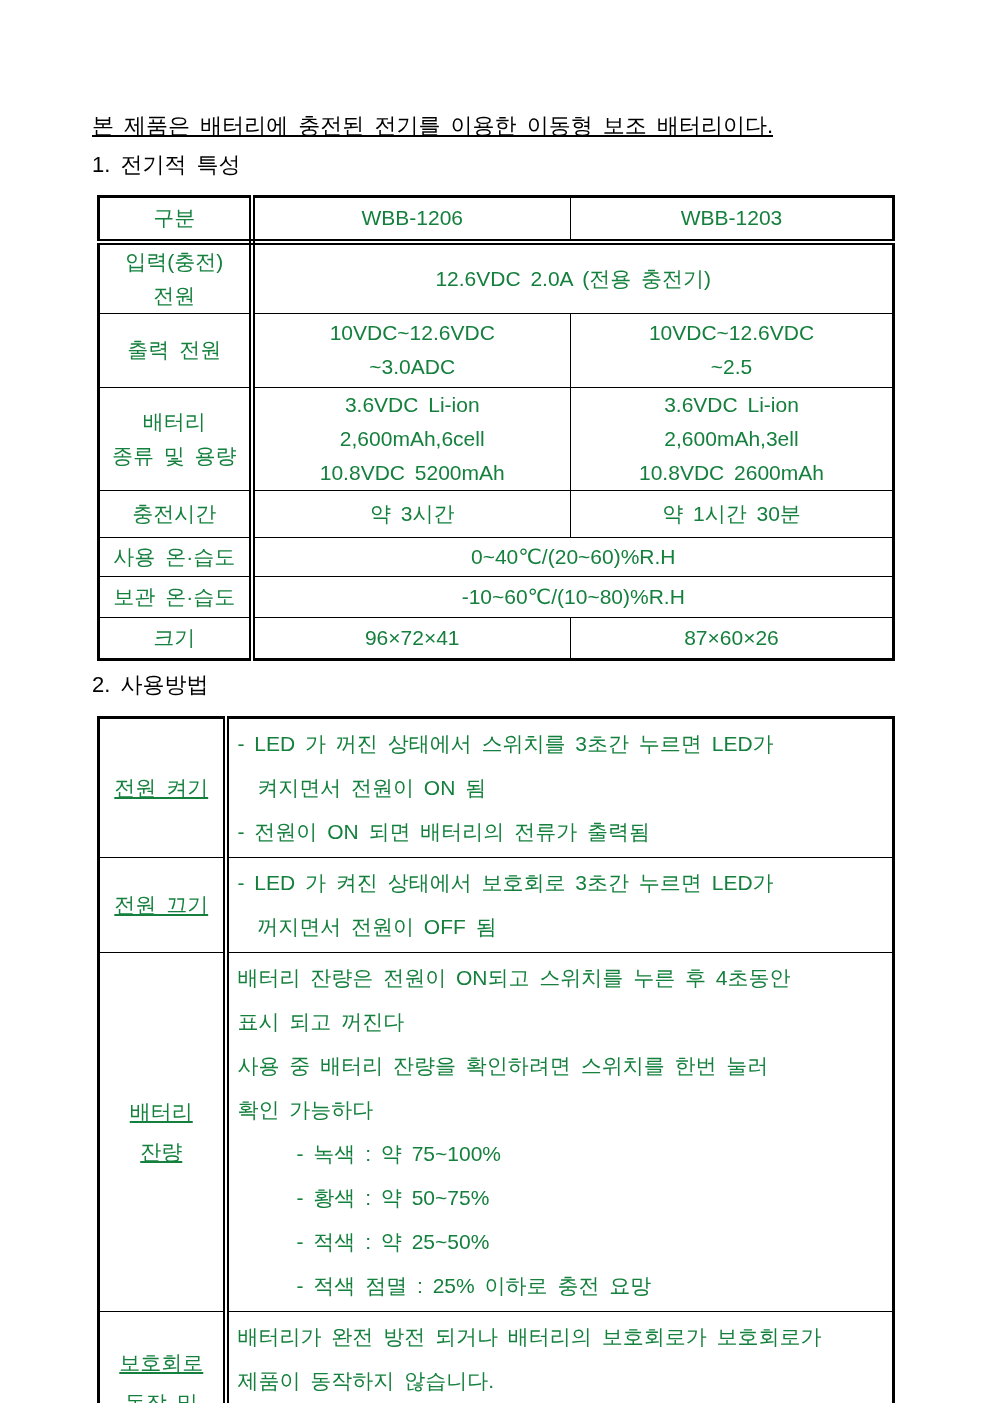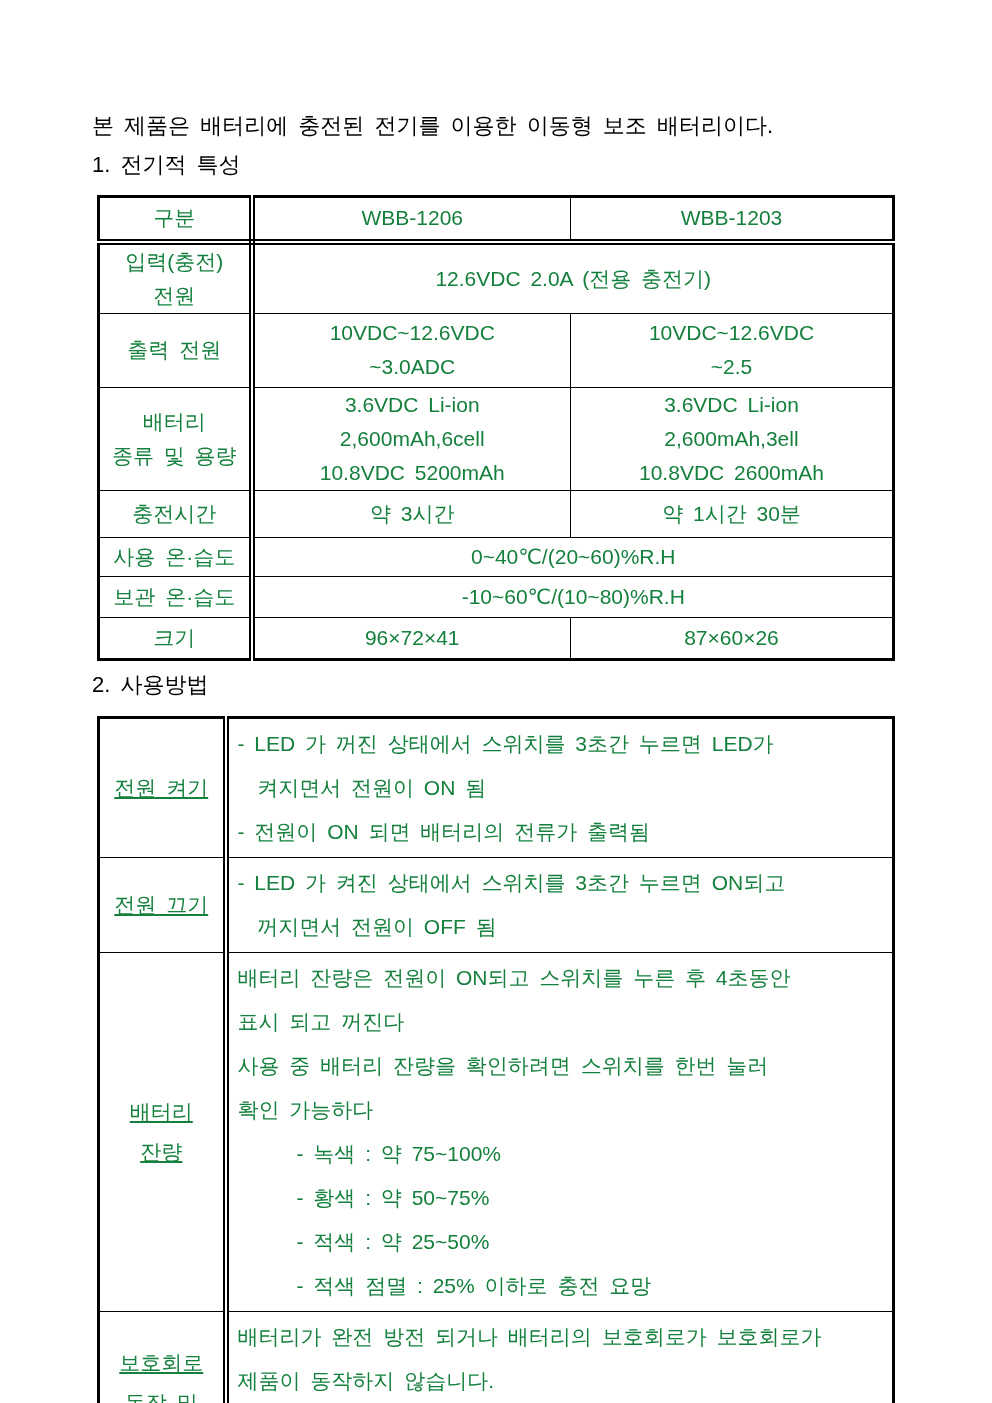--- a/index.html
+++ b/index.html
@@ -65,21 +65,21 @@
     white-space: pre-wrap;
     line-height: 44px;
     padding: 3px 8px 3px 9px;
   }
 </style>
 </head>
 <body>
 
 <div class="page">
 
-  <div class="text-line" style="left:92px; top:112px;">본 제품은 배터리에 충전된 전기를 이용한 이동형 보조 배터리이다.</div>
+  <div class="text-line" style="left:92px; top:112px;text-decoration:underline;">본 제품은 배터리에 충전된 전기를 이용한 이동형 보조 배터리이다.</div>
 
   <div class="text-line" style="left:92px; top:151px;">1. 전기적 특성</div>
 
   <table class="doc-table spec" style="left:97px; top:195px; width:795px;">
     <colgroup>
       <col style="width:153px">
       <col style="width:319px">
       <col style="width:323px">
     </colgroup>
     <tbody>
@@ -140,21 +140,21 @@
     </colgroup>
     <tbody>
       <tr style="height:103px;">
         <td class="label-col">전원 켜기</td>
         <td class="content-col">- LED 가 꺼진 상태에서 스위치를 3초간 누르면 LED가
   켜지면서 전원이 ON 됨
 - 전원이 ON 되면 배터리의 전류가 출력됨</td>
       </tr>
       <tr style="height:74px;">
         <td class="label-col">전원 끄기</td>
-        <td class="content-col">- LED 가 켜진 상태에서 스위치를 3초간 누르면 ON되고
+        <td class="content-col">- LED 가 켜진 상태에서 보호회로 3초간 누르면 LED가
   꺼지면서 전원이 OFF 됨</td>
       </tr>
       <tr style="height:257px;">
         <td class="label-col">배터리
 잔량</td>
         <td class="content-col">배터리 잔량은 전원이 ON되고 스위치를 누른 후 4초동안
 표시 되고 꺼진다
 사용 중 배터리 잔량을 확인하려면 스위치를 한번 눌러
 확인 가능하다
       - 녹색 : 약 75~100%

